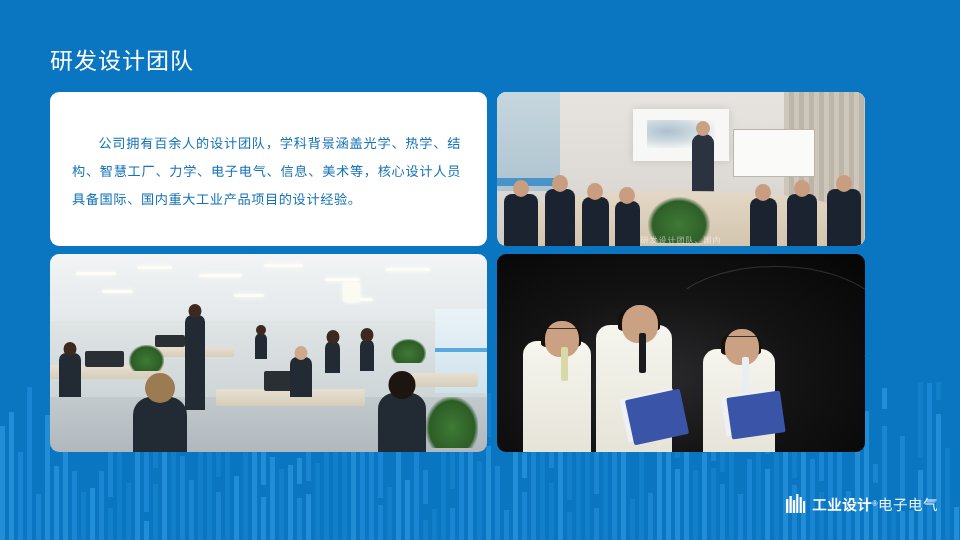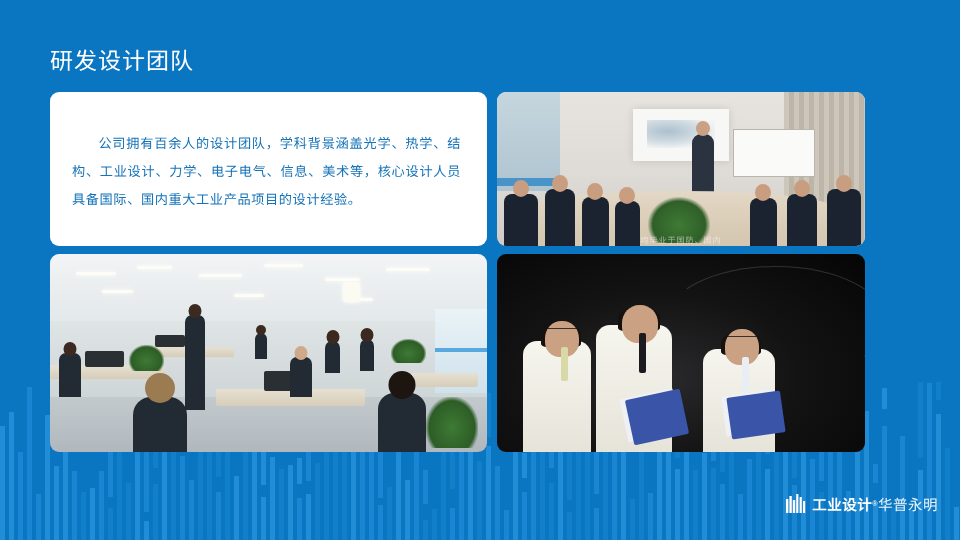--- a/index.html
+++ b/index.html
@@ -291,21 +291,21 @@
     <div class="stripe dim" style="left: 936px; bottom: 140px; height: 18px;"></div>
     <div class="stripe dim" style="left: 945px; bottom: 0px; height: 92px;"></div>
     <div class="stripe lite" style="left: 954px; bottom: 0px; height: 33px;"></div>
   </div>
 
 <h1 id="page-title">研发设计团队</h1>
 
 <div id="content-grid">
 
   <div class="cell" id="text-card">
-    <p id="body-paragraph">公司拥有百余人的设计团队，学科背景涵盖光学、热学、结构、工业设计、力学、电子电气、信息、美术等，核心设计人员具备国际、国内重大工业产品项目的设计经验。</p>
+    <p id="body-paragraph">公司拥有百余人的设计团队，学科背景涵盖光学、热学、结构、智慧工厂、力学、电子电气、信息、美术等，核心设计人员具备国际、国内重大工业产品项目的设计经验。</p>
   </div>
 
   <div class="cell" id="photo-meeting">
     <div class="photo">
       <div class="mr-wall"></div>
       <div class="mr-curtain"></div>
       <div class="mr-bluepanel"></div>
       <div class="mr-bluestrip"></div>
       <div class="mr-screen"></div>
       <div class="mr-board"></div>
@@ -328,21 +328,21 @@
         </div>
       <div class="mr-person" style="right:24%;width:27px;height:31%">
           <span class="head"></span>
         </div>
       <div class="mr-person" style="right:13%;width:30px;height:34%">
           <span class="head"></span>
         </div>
       <div class="mr-person" style="right:1%;width:34px;height:37%">
           <span class="head"></span>
         </div>
-      <div class="mr-caption">均毕业于国防、国内</div>
+      <div class="mr-caption">研发设计团队、国内</div>
     </div>
   </div>
 
   <div class="cell" id="photo-office">
     <div class="photo">
       <div class="of-ceiling"></div>
       <div class="of-mid"></div>
       <div class="of-floor"></div>
       <div class="of-window"></div>
 
@@ -429,15 +429,15 @@
     <rect x="0" y="5" width="2.4" height="14" fill="#ffffff"></rect>
     <rect x="3.4" y="2" width="2.4" height="17" fill="#ffffff"></rect>
     <rect x="6.8" y="6" width="2.4" height="13" fill="#ffffff"></rect>
     <rect x="10.2" y="0" width="2.2" height="19" fill="#ffffff"></rect>
     <rect x="13.6" y="3" width="2.2" height="16" fill="#ffffff"></rect>
     <rect x="17" y="7" width="2.2" height="12" fill="#ffffff"></rect>
   </svg>
   <span id="logo-wordmark">
     <span>工业设计</span>
     <span class="sup">®</span>
-    <span class="sub">华普永明</span>
+    <span class="sub">电子电气</span>
   </span>
 </div>
 
 </body></html>

